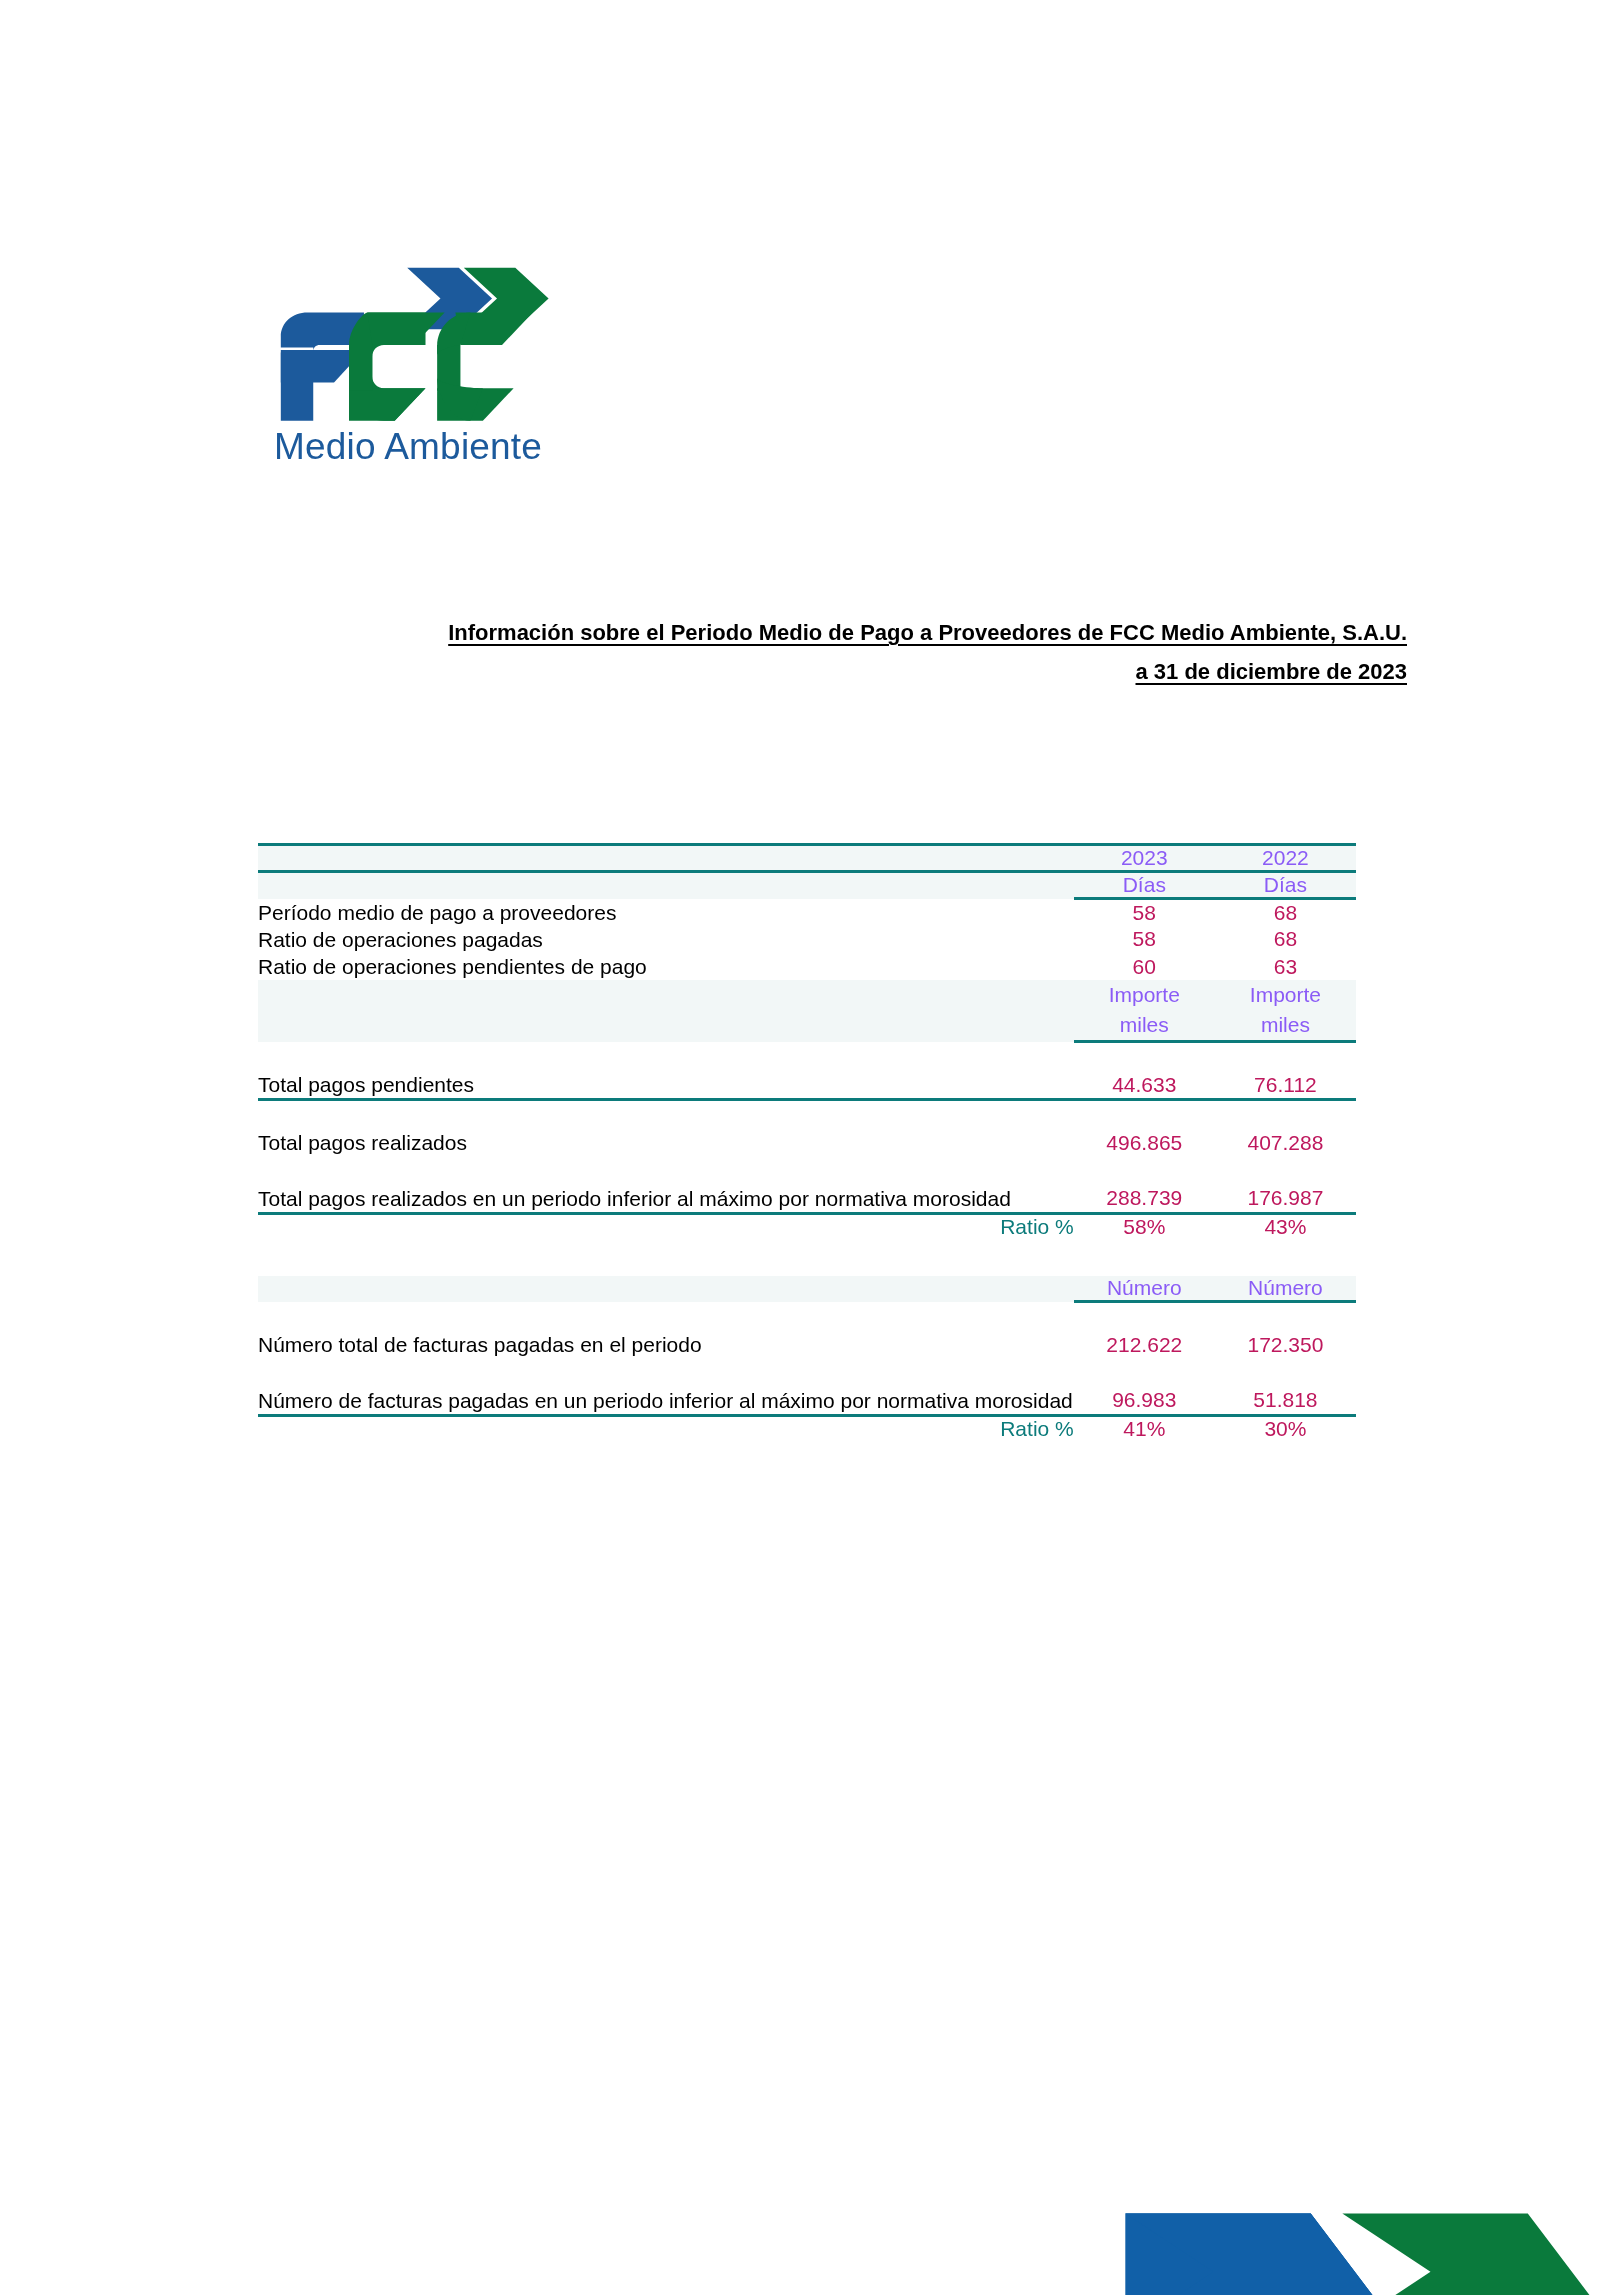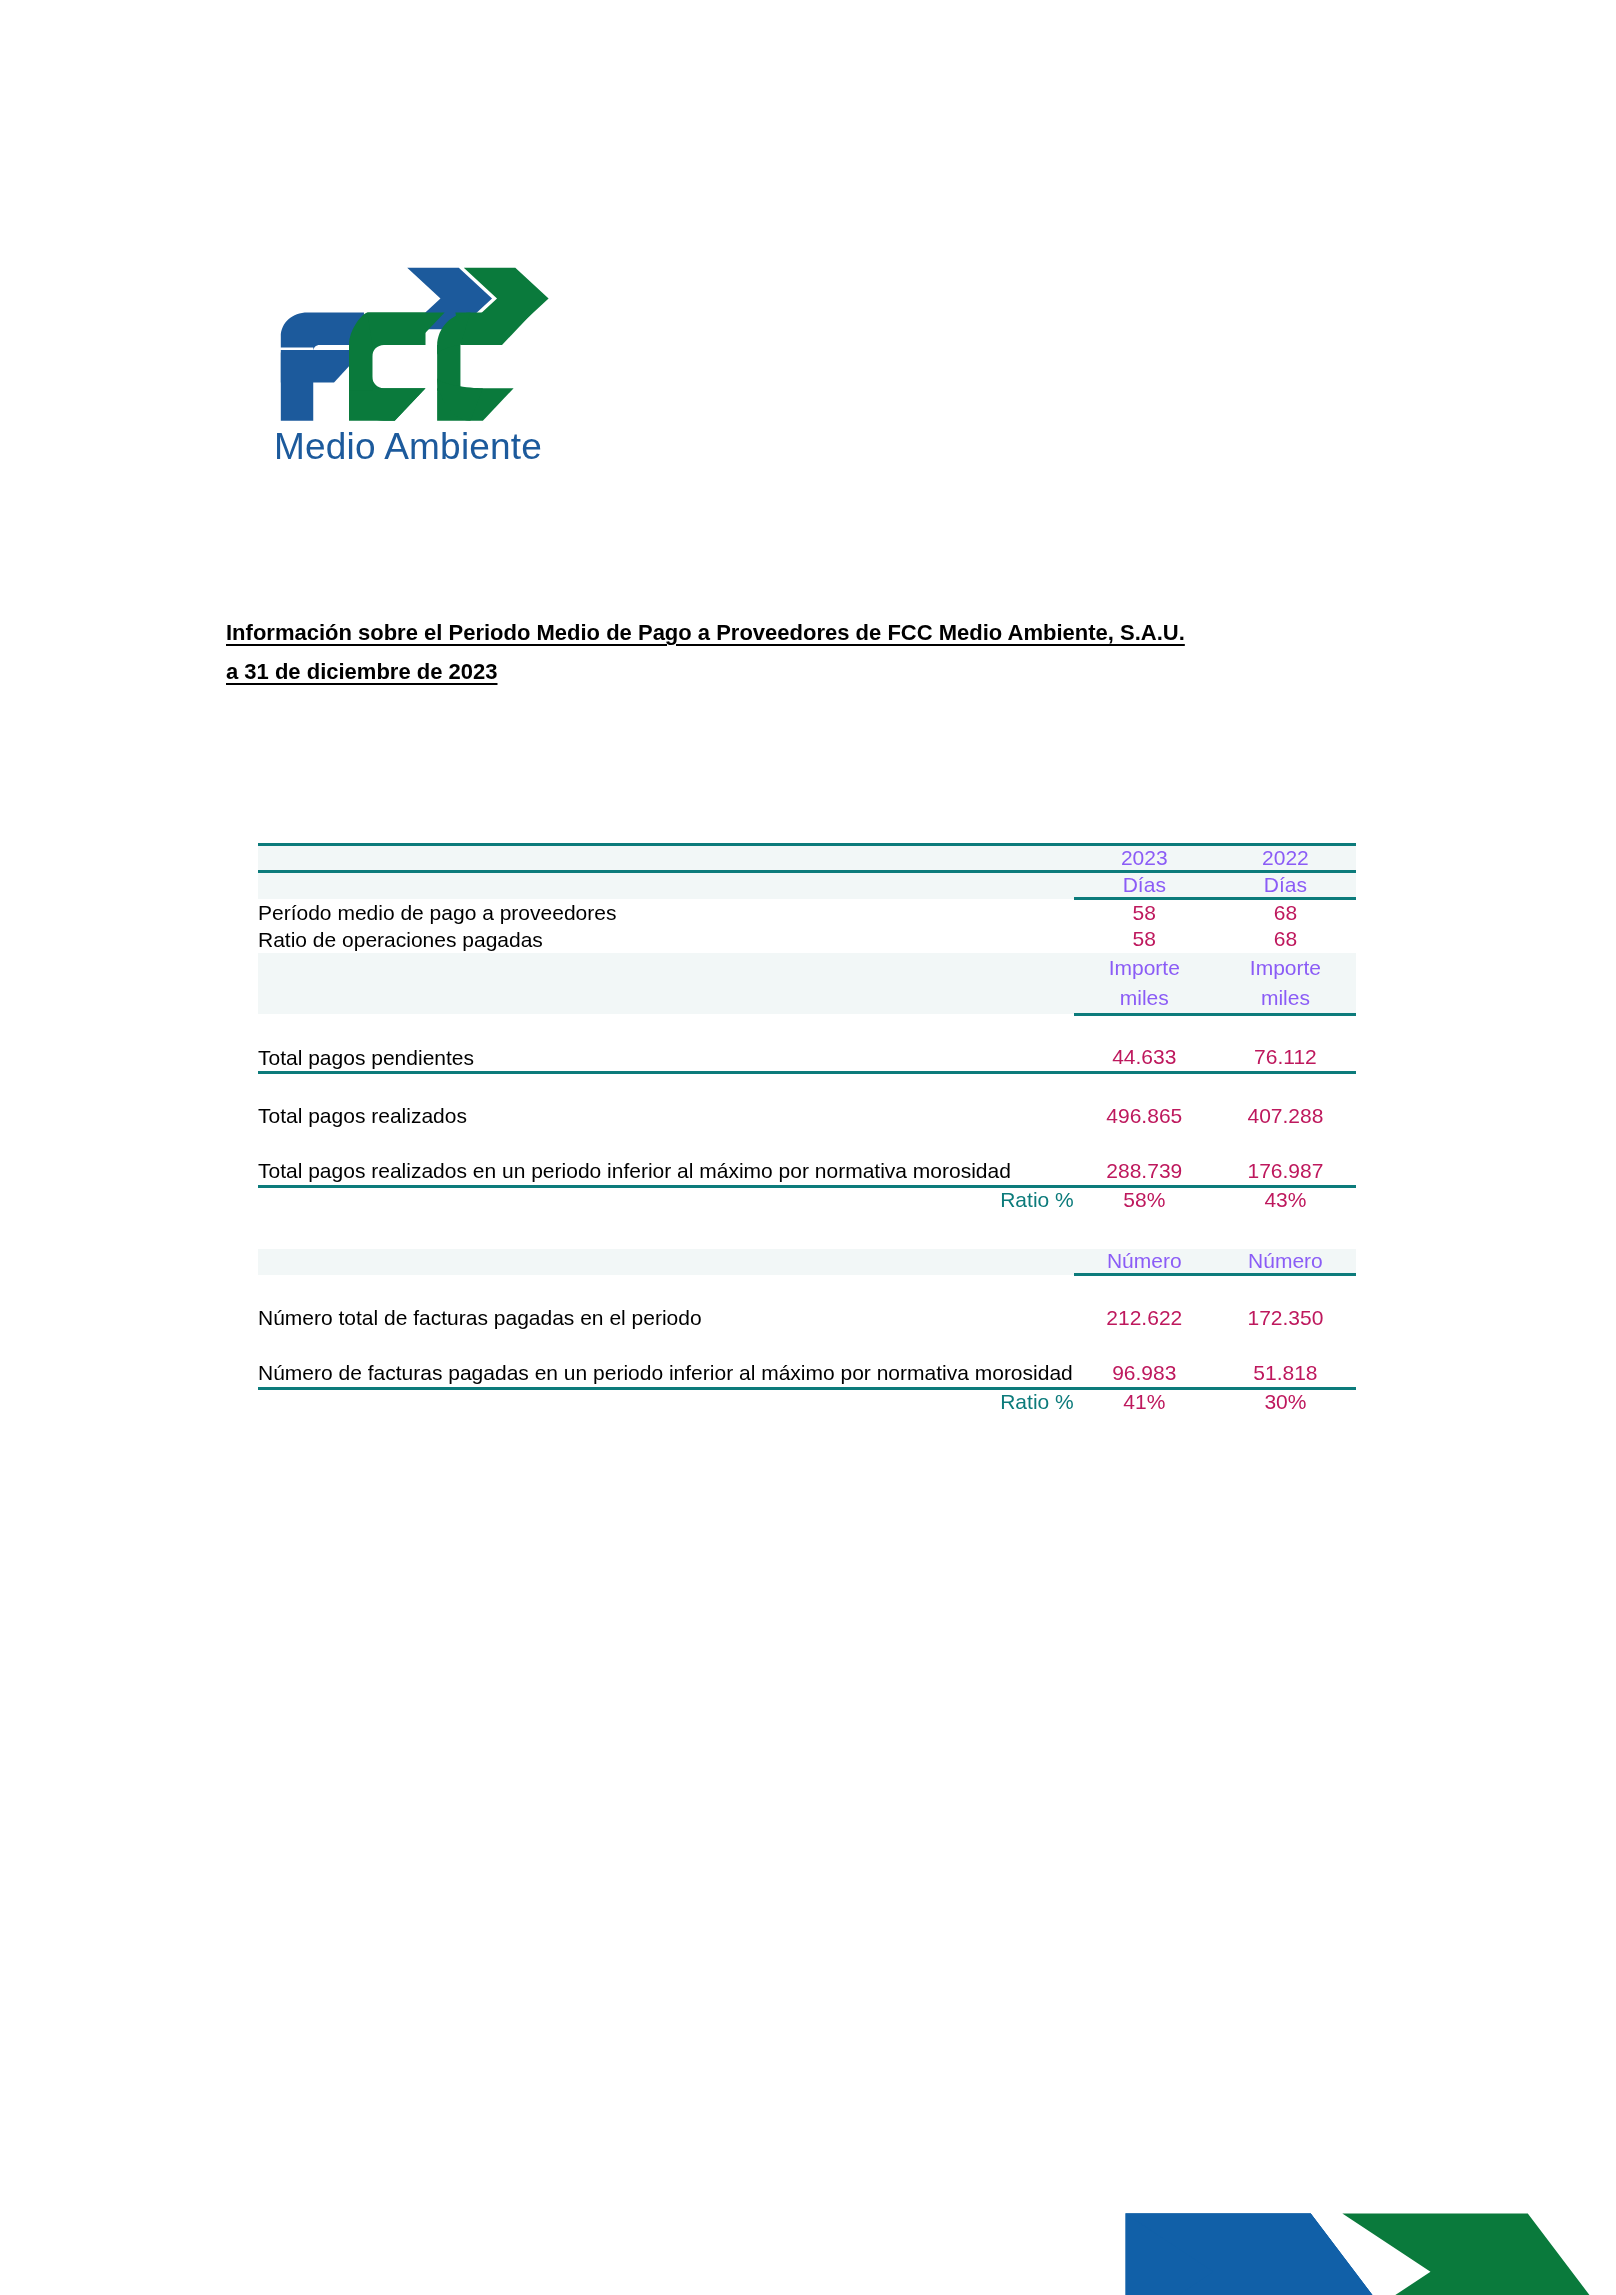--- a/index.html
+++ b/index.html
@@ -49,20 +49,21 @@
   .doc-title {
     position: absolute;
     left: 226px;
     top: 615px;
     width: 1181px;
     font-family: "Liberation Sans", sans-serif;
     font-size: 22px;
     font-weight: bold;
     color: #000000;
     line-height: 1.62;
+    text-align: right;
   }
   .doc-title .tl {
     display: inline-block;
     text-decoration: underline;
     text-underline-offset: 4.2px;
     text-decoration-thickness: 2.2px;
   }
   .doc-title .line2 { margin-top: 3.3px; }
 
   
@@ -200,20 +201,25 @@
       <tr>
         <td class="lbl">Período medio de pago a proveedores</td>
         <td class="val">58</td>
         <td class="val">68</td>
       </tr>
       <tr>
         <td class="lbl">Ratio de operaciones pagadas</td>
         <td class="val">58</td>
         <td class="val">68</td>
       </tr>
+      <tr>
+        <td class="lbl">Ratio de operaciones pendientes de pago</td>
+        <td class="val">60</td>
+        <td class="val">63</td>
+      </tr>
 
       <tr>
         <td class="hd-blank"></td>
         <th class="hd hd-two rule-bot-thin">
           <span>Importe</span><br>
           <span>miles</span>
         </th>
         <th class="hd hd-two rule-bot-thin">
           <span>Importe</span><br>
           <span>miles</span>

